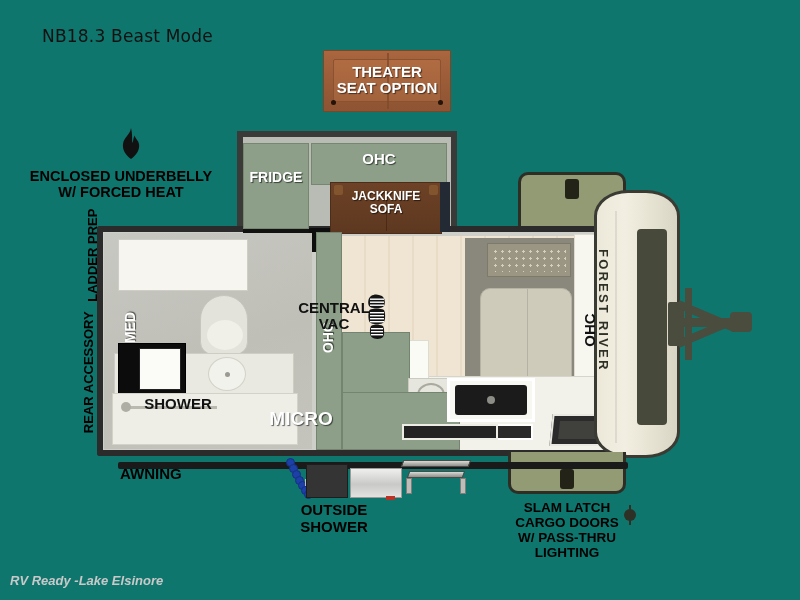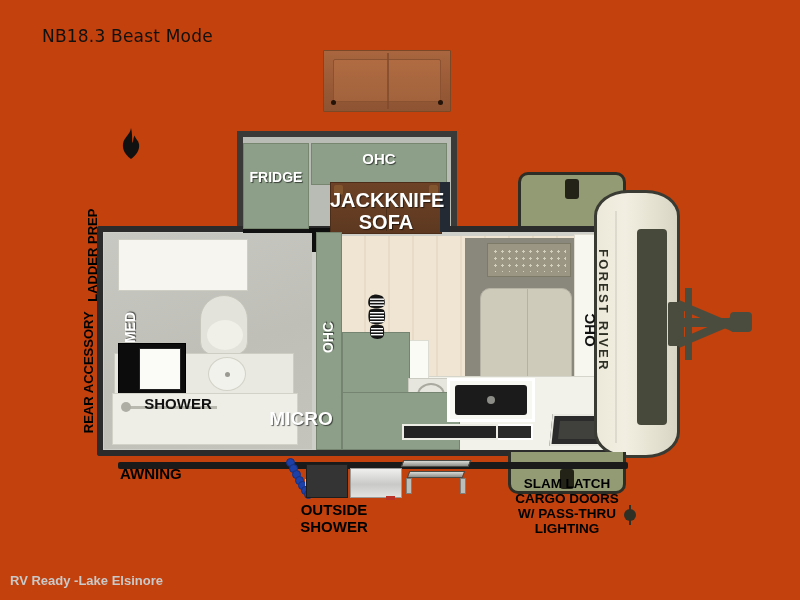--- a/index.html
+++ b/index.html
@@ -7,21 +7,21 @@
   html, body {
     margin: 0; padding: 0;
     width: 800px; height: 600px;
     background: #ffffff;
     font-family: "Liberation Sans", sans-serif;
     overflow: hidden;
   }
   #stage {
     position: relative;
     width: 800px; height: 600px;
-    background: #c2410c;
+    background: #0f766e;
   }
 
   
   .title {
     position: absolute;
     left: 42px; top: 26px;
     font-size: 17px;
     color: #111;
     letter-spacing: .2px;
     font-family: "DejaVu Sans", sans-serif;
@@ -471,21 +471,21 @@
 
   
   .skirt {
     position:absolute; left: 313px; top: 450px; width: 300px; height: 6px;
     background:#2b2b2b;
   }
 
   
   .watermark {
     position: absolute; left: 10px; bottom: 12px;
-    font-size: 13px; font-weight: bold;
+    font-size: 13px; font-style: italic; font-weight: bold;
     color: #c9c9c9;
     font-family: "Liberation Sans", sans-serif;
     margin-top: 16px;
   }
 
   
   .boot {
     position:absolute; left: 366px; top: 294px; width: 22px; height: 46px;
   }
 </style>
@@ -494,28 +494,36 @@
 
 <div id="stage">
 
   <div class="title">NB18.3 Beast Mode</div>
 
   <div class="theater">
     <div class="inner"></div>
     <div class="split"></div>
     <div class="dot l"></div>
     <div class="dot r"></div>
+    <div class="txt">
+      <span>THEATER</span><br>
+      <span>SEAT OPTION</span>
+    </div>
   </div>
 
   <div class="flame">
     <svg viewBox="0 0 26 32" width="26" height="32">
       <path d="M13 0 C12 7 6 9 5 16 C4.2 21.6 7.6 27.2 13 31 C18.4 27.2 22 21.6 21 16 C20.4 12.4 17.4 11 16.6 7.6 C15 10.4 15.6 13 14.4 15 C13.9 12 14.6 6 13 0 Z" fill="#111"></path>
     </svg>
   </div>
 
+  <div class="callout" style="left:12px; top:168px; width:218px; font-size:14.5px;">
+    <span>ENCLOSED UNDERBELLY</span><br>
+    <span>W/ FORCED HEAT</span>
+  </div>
 
   <div class="vlabel" style="left:38px; top:248px; width:110px; font-size:13px; transform:rotate(-90deg);">
     <span>LADDER PREP</span>
   </div>
   <div class="vlabel" style="left:16px; top:358px; width:160px; font-size:13px; transform:rotate(-90deg);">
     <span>REAR ACCESSORY HITCH</span>
   </div>
 
   <div class="shellwrap">
 
@@ -625,20 +633,24 @@
 
 
   <div class="lbl white" style="left:108px; top:320px; width:46px; font-size:14px; transform:rotate(-90deg); transform-origin:50% 50%;">MED</div>
 
   <div class="lbl" style="left:120px; top:396px; width:116px; font-size:15px;">SHOWER</div>
 
   <div class="lbl white" style="left:304px; top:330px; width:50px; font-size:14px; transform:rotate(-90deg); transform-origin:50% 50%;">OHC</div>
 
   <div class="lbl white" style="left:258px; top:409px; width:86px; font-size:19px;">MICRO</div>
 
+  <div class="lbl" style="left:284px; top:300px; width:100px; font-size:15px;">
+    <span>CENTRAL</span><br>
+    <span>VAC</span>
+  </div>
 
   <div class="boot">
     <svg viewBox="0 0 22 46" width="22" height="46">
       <path d="M5 2 C2 4 1.5 9 3 12 C5 15 16 15 18 12 C19.5 9 19 4 16 2 C12 0 8 0 5 2 Z" fill="#141414"></path>
       <path d="M3.5 16 C2 19 2 25 3.5 28 C6 31 16 31 18 28 C19.5 25 19.5 19 18 16 C14 14 7 14 3.5 16 Z" fill="#141414"></path>
       <path d="M5 32 C3.5 34 3.5 41 5.5 43 C8 45.5 15 45.5 17 43 C18.5 41 18.5 34 17 32 C13 30 8 30 5 32 Z" fill="#141414"></path>
       <g fill="#ffffff">
         <rect x="4" y="4.5" width="14" height="1.4"></rect>
           <rect x="4" y="7.5" width="14" height="1.4"></rect>
         <rect x="4" y="10.5" width="14" height="1.4"></rect>
@@ -653,33 +665,33 @@
     </svg>
   </div>
 
 
   <div class="lbl" style="left:566px; top:322px; width:48px; font-size:15px; transform:rotate(-90deg); transform-origin:50% 50%;">OHC</div>
 
   <div class="lbl white" style="left:243px; top:170px; width:66px; font-size:14px;">FRIDGE</div>
 
   <div class="lbl white" style="left:336px; top:151px; width:86px; font-size:15px;">OHC</div>
 
-  <div class="lbl white" style="left:330px; top:190px; width:112px; font-size:20px;">
+  <div class="lbl white" style="left:330px; top:190px; width:112px; font-size:12px;">
     <span>JACKKNIFE</span><br>
     <span>SOFA</span>
   </div>
 
   <div class="callout" style="left:120px; top:466px; width:160px; font-size:15px; text-align:left;">AWNING</div>
 
   <div class="callout" style="left:258px; top:502px; width:152px; font-size:15px;">
     <span>OUTSIDE</span><br>
     <span>SHOWER</span>
   </div>
 
-  <div class="callout" style="left:497px; top:476px; width:140px; font-size:13.5px;">
+  <div class="callout" style="left:497px; top:500px; width:140px; font-size:13.5px;">
     <span>SLAM LATCH</span><br>
     <span>CARGO DOORS</span><br>
     <span>W/ PASS-THRU</span><br>
     <span>LIGHTING</span>
   </div>
 
   <div class="watermark">RV Ready -Lake Elsinore</div>
 
 </div>
 

